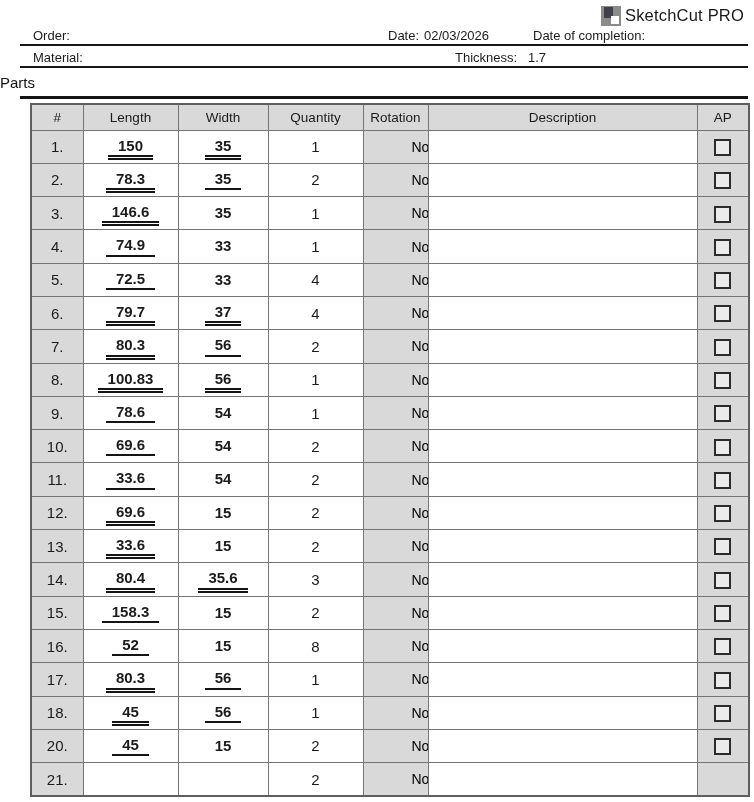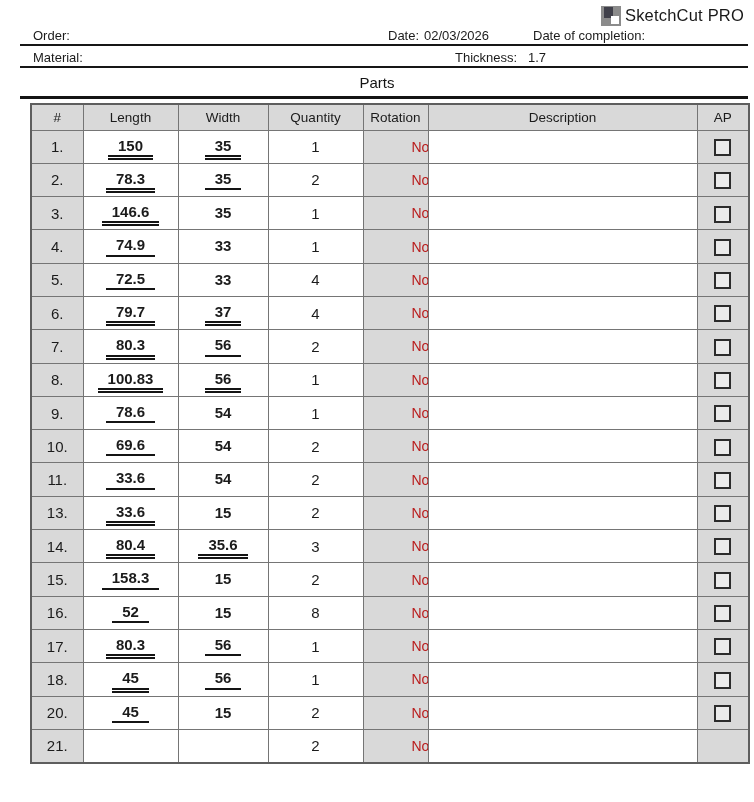--- a/index.html
+++ b/index.html
@@ -23,34 +23,34 @@
   #line-order    { top:27px; }
   #line-material { top:49px;text-decoration:underline; }
   .order-label       { left:13px; }
   .date-label        { left:368px; }
   .date-value        { left:404px; }
   .completion-label  { left:513px; }
   .material-label    { left:13px; }
   .thickness-label   { left:435px; }
   .thickness-value   { left:508px; }
   
-  .section-title { position:absolute; top:74px; left:0; width:754px; text-align:center;
+  .section-title { position:absolute; top:74px; left:0; width:754px; text-align:left;
                    font-size:15px; color:#141414; }
   .title-rule { position:absolute; top:96px; left:20px; width:728px; height:3px; background:#141414; }
   
   .parts-table { position:absolute; top:103px; left:30px; width:718px;
                  border-collapse:collapse; table-layout:fixed;
                  border:2px solid #5e5e5e; }
   .parts-table th, .parts-table td { border:1.6px solid #757575; overflow:hidden; }
   .parts-table th { height:26px; background:#d9d9d9; font-weight:400; font-size:13.5px;
                     text-align:center; color:#1b1b1b; }
   .parts-table td { height:33.3px; text-align:center; vertical-align:middle;
                     font-size:15px; background:#ffffff; }
   .parts-table td.gray { background:#d9d9d9; }
-  td.rotation-cell { font-size:14px; color:#b91c1c;padding-left:48px; }
+  td.rotation-cell { font-size:14px; color:#000000;padding-left:48px; }
   
   .val { display:inline-block; position:relative; padding:0 10px 1px; line-height:1.15;font-weight:bold; }
   .val.u1 { border-bottom:2px solid #141414; }
   .val.u2 { border-bottom:2px solid #141414; }
   .val.u2::after { content:""; position:absolute; left:0; right:0; bottom:-5px;
                    height:2px; background:#141414; }
   
   .checkbox { display:inline-block; width:17px; height:17px;
               border:2px solid #2c2c2c; background:#ebebeb; vertical-align:middle; }
 </style>
@@ -196,20 +196,29 @@
       <tr>
     <td class="gray">11.</td>
     <td><span class="val u1">33.6</span></td>
     <td><span class="val u0">54</span></td>
     <td>2</td>
     <td class="gray rotation-cell">No</td>
     <td></td>
     <td class="gray"><span class="checkbox"></span></td>
   </tr>
       <tr>
+    <td class="gray">12.</td>
+    <td><span class="val u2">69.6</span></td>
+    <td><span class="val u0">15</span></td>
+    <td>2</td>
+    <td class="gray rotation-cell">No</td>
+    <td></td>
+    <td class="gray"><span class="checkbox"></span></td>
+  </tr>
+      <tr>
     <td class="gray">13.</td>
     <td><span class="val u2">33.6</span></td>
     <td><span class="val u0">15</span></td>
     <td>2</td>
     <td class="gray rotation-cell">No</td>
     <td></td>
     <td class="gray"><span class="checkbox"></span></td>
   </tr>
       <tr>
     <td class="gray">14.</td>

